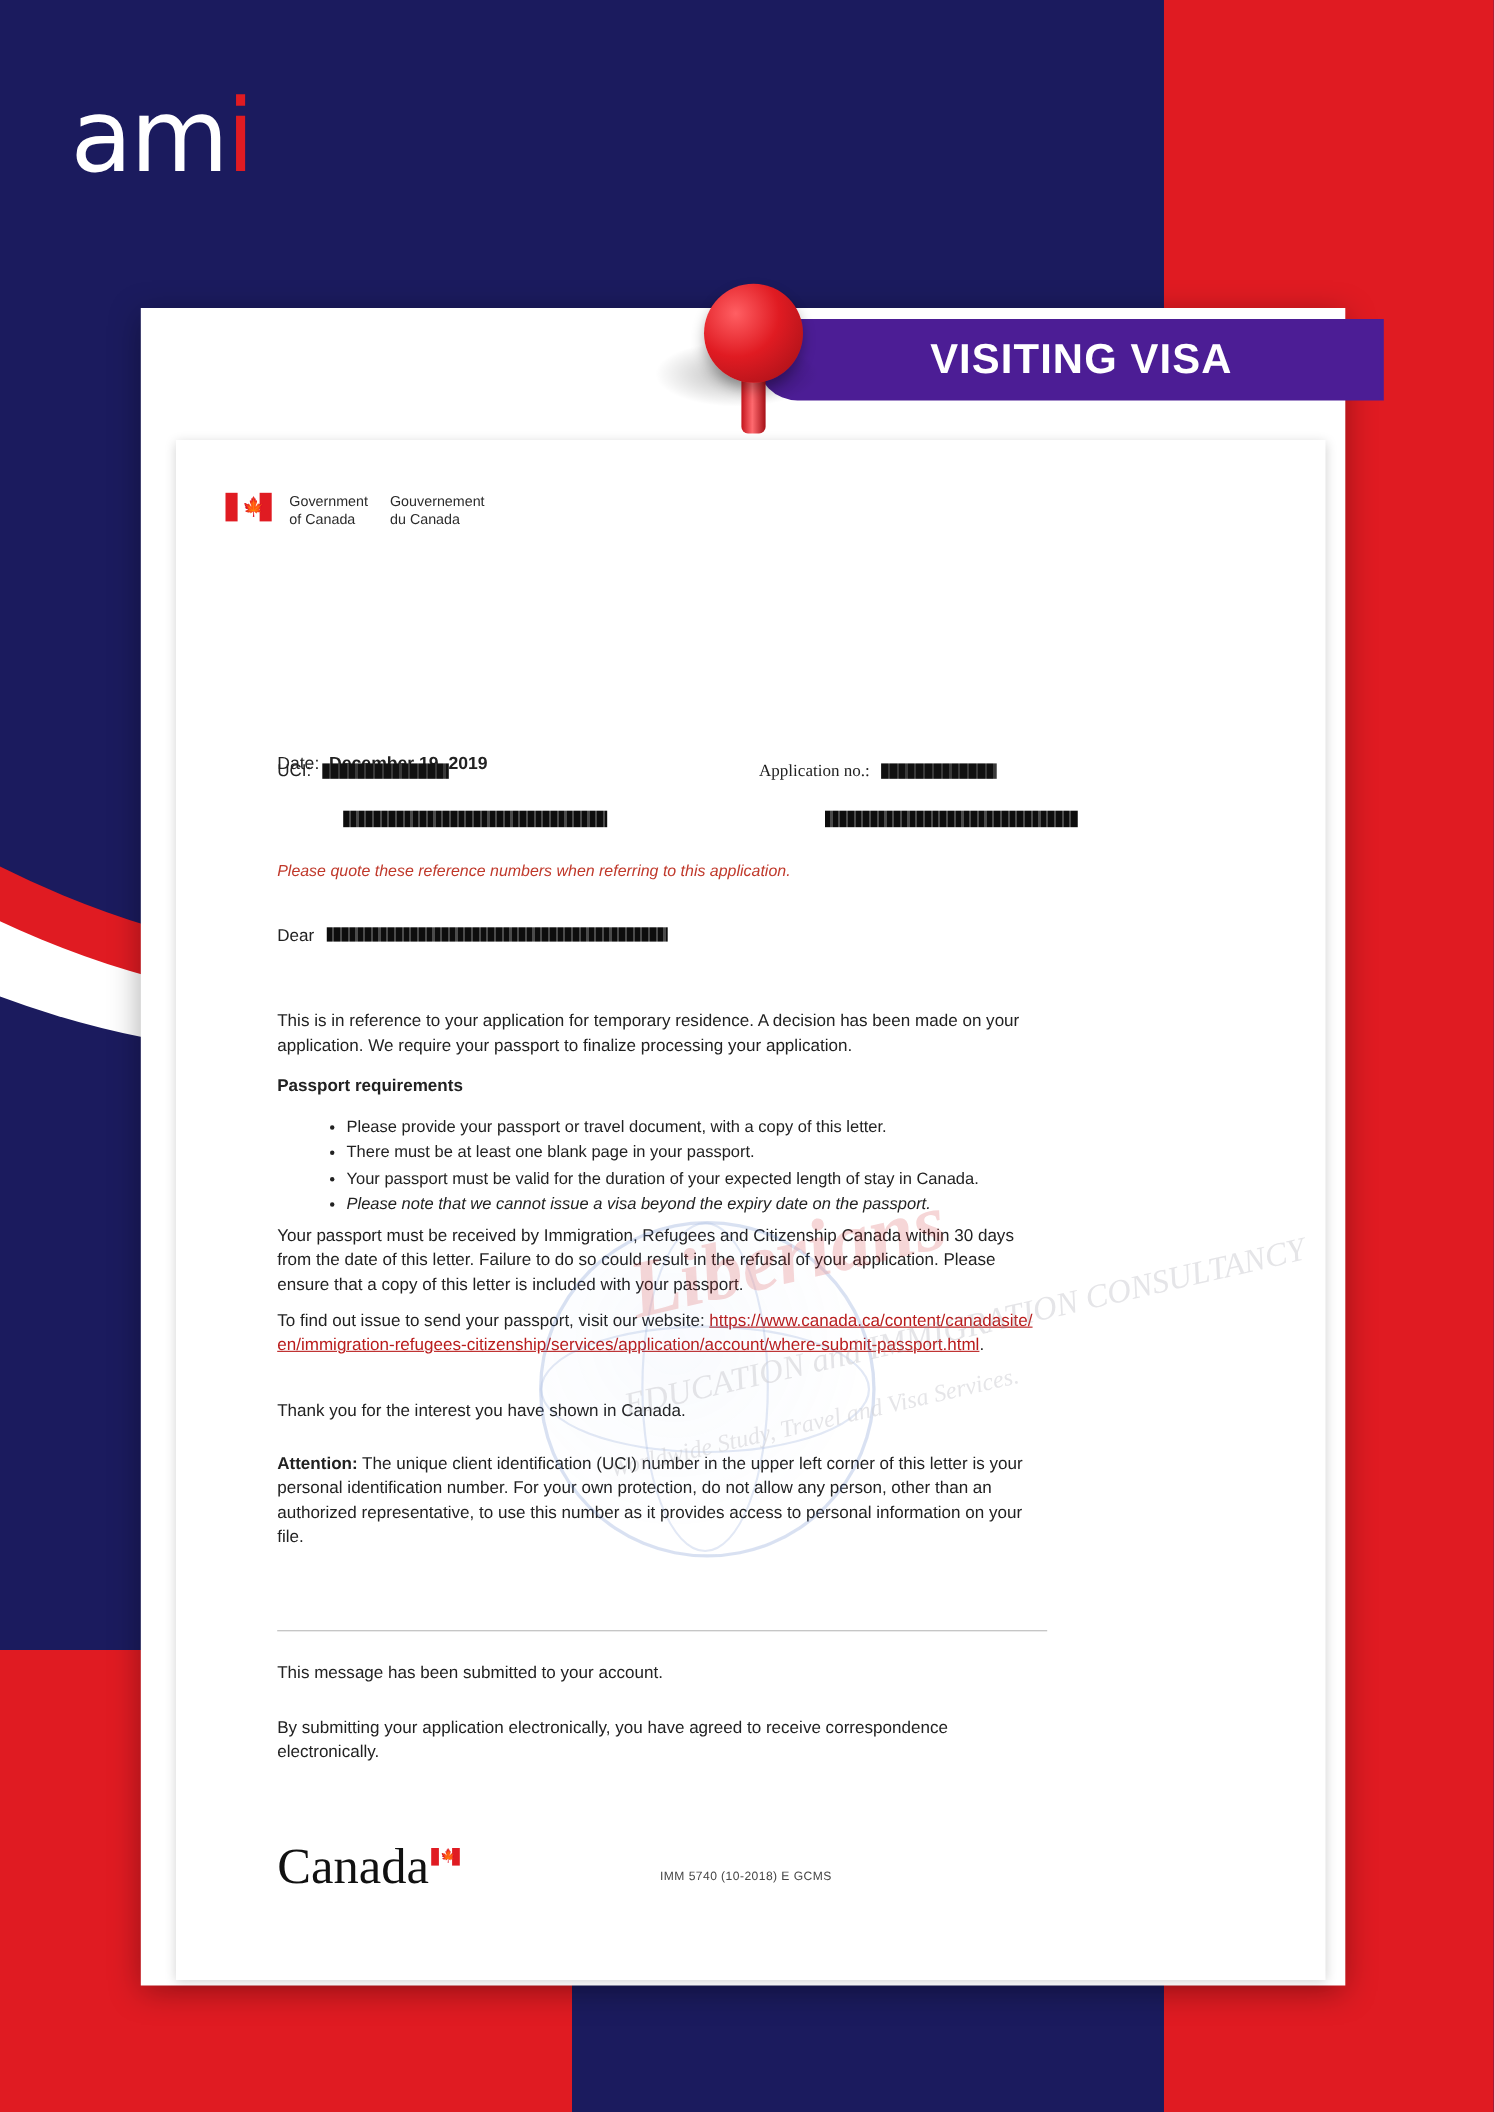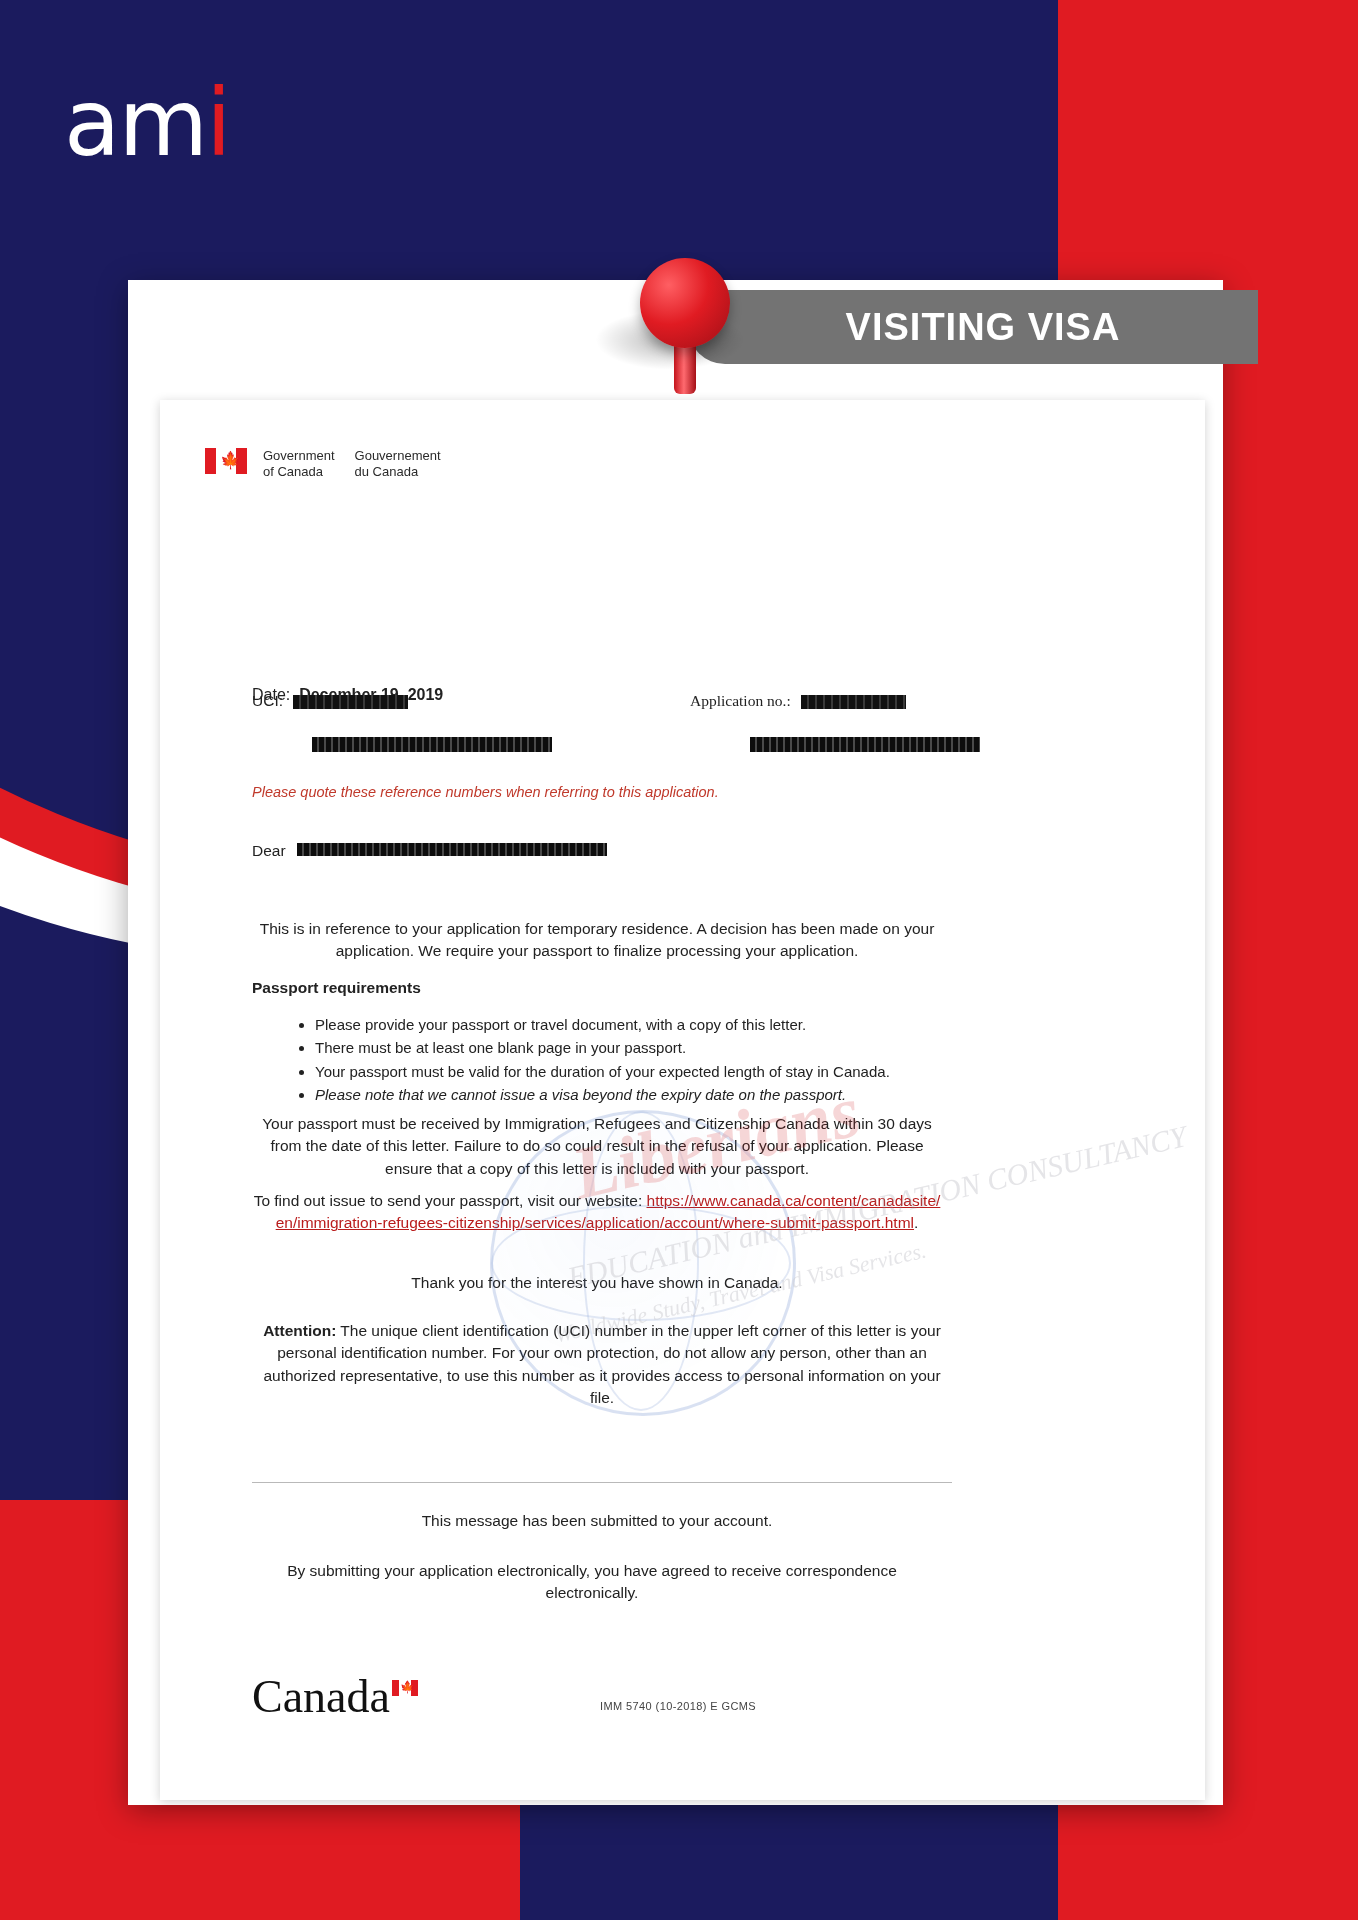--- a/index.html
+++ b/index.html
@@ -93,21 +93,21 @@
     color: #e01b22;
   }
 
   
   .ribbon {
     position: absolute;
     right: 100px;
     top: 290px;
     height: 74px;
     min-width: 470px;
-    background: #737373;
+    background: #4c1d95;
     border-radius: 40px 0 0 40px;
     display: flex;
     align-items: center;
     justify-content: center;
     color: #ffffff;
     font-size: 38px;
     font-weight: bold;
     letter-spacing: 1px;
     padding: 0 40px 0 60px;
     z-index: 35;
@@ -234,21 +234,21 @@
     left: 92px; top: 382px;
     color: #c0392b;
     font-style: italic;
     font-size: 14.5px;
   }
   .dear { left: 92px; top: 440px; }
   .r-dear {
     left: 137px; top: 443px; width: 310px; height: 13px;
   }
 
-  .para { width: 690px; text-align: center; }
+  .para { width: 690px; }
   .p1 { left: 92px; top: 518px; }
   .h-pass { left: 92px; top: 577px; font-weight: bold; }
   .bullets {
     position: absolute;
     left: 115px; top: 600px;
     width: 680px;
     font-size: 15px;
     color: #222;
   }
   .bullets li { margin-bottom: 3px; line-height: 1.35; }

